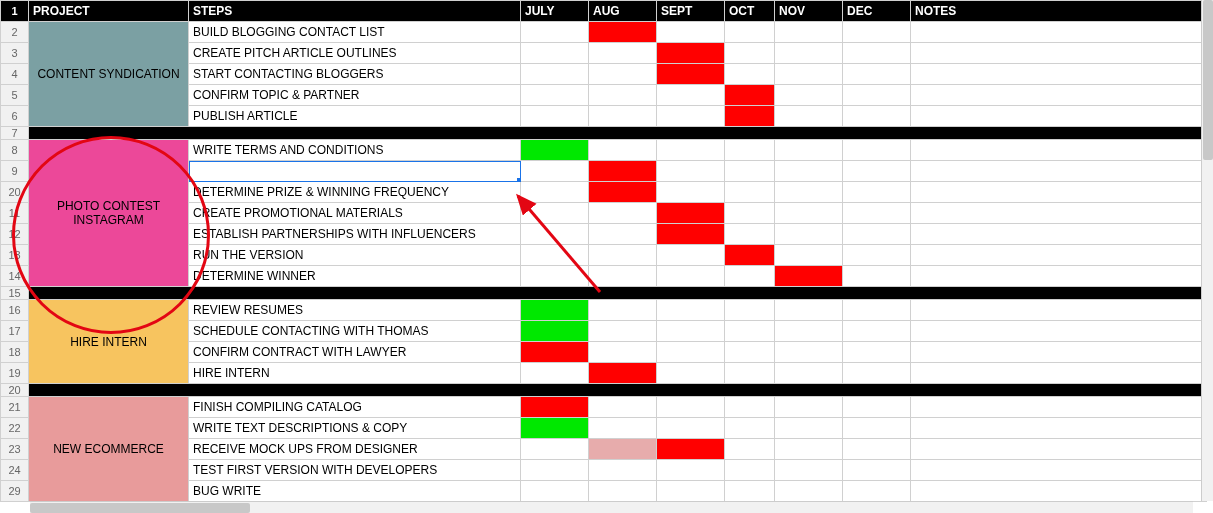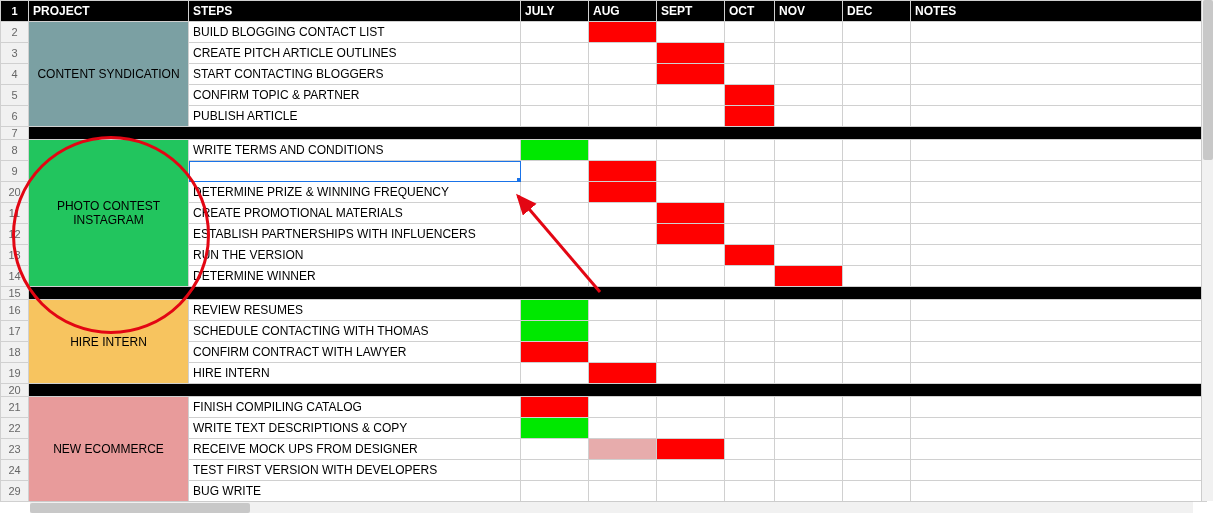--- a/index.html
+++ b/index.html
@@ -6,21 +6,21 @@
   html, body { margin: 0; padding: 0; font-family: Arial, sans-serif; font-size: 12px; background:#fff; overflow:hidden; }
   .sheet-wrap { width: 1213px; height: 513px; position: relative; overflow: hidden; }
   .sheet { position:absolute; left:0; top:0; border-collapse: collapse; table-layout: fixed; }
   .sheet td, .sheet th { border: 1px solid #d0d0d0; height: 21px; padding: 0 4px; overflow: hidden; white-space: nowrap; text-overflow: clip; vertical-align: middle; }
   .rownum { width: 28px; text-align: center; color: #666; background:#f1f1f1; font-size:11px; border-right:1px solid #bbb; }
   .hdr td { background:#000; color:#fff; font-weight:bold; text-transform:uppercase; }
   .sep td { background:#000; height:8px; padding:0; }
   .sep td.rownum { background:#f1f1f1; height:8px; }
   .proj { text-align:center; vertical-align:middle; font-size:12px; }
   .proj-cs { background:#7ba0a3; }
-  .proj-pc { background:#22c55e; }
+  .proj-pc { background:#ec4899; }
   .proj-hi { background:#f7c45f; }
   .proj-ec { background:#e89b9b; }
   .c-red { background:#ff0000; }
   .c-green { background:#00e800; }
   .c-pink { background:#e7acac; }
   .col-step { width: 332px; }
   .col-month { width: 68px; }
   .col-oct { width: 50px; }
   .col-notes { width: 296px; }
   .col-proj { width: 160px; }

